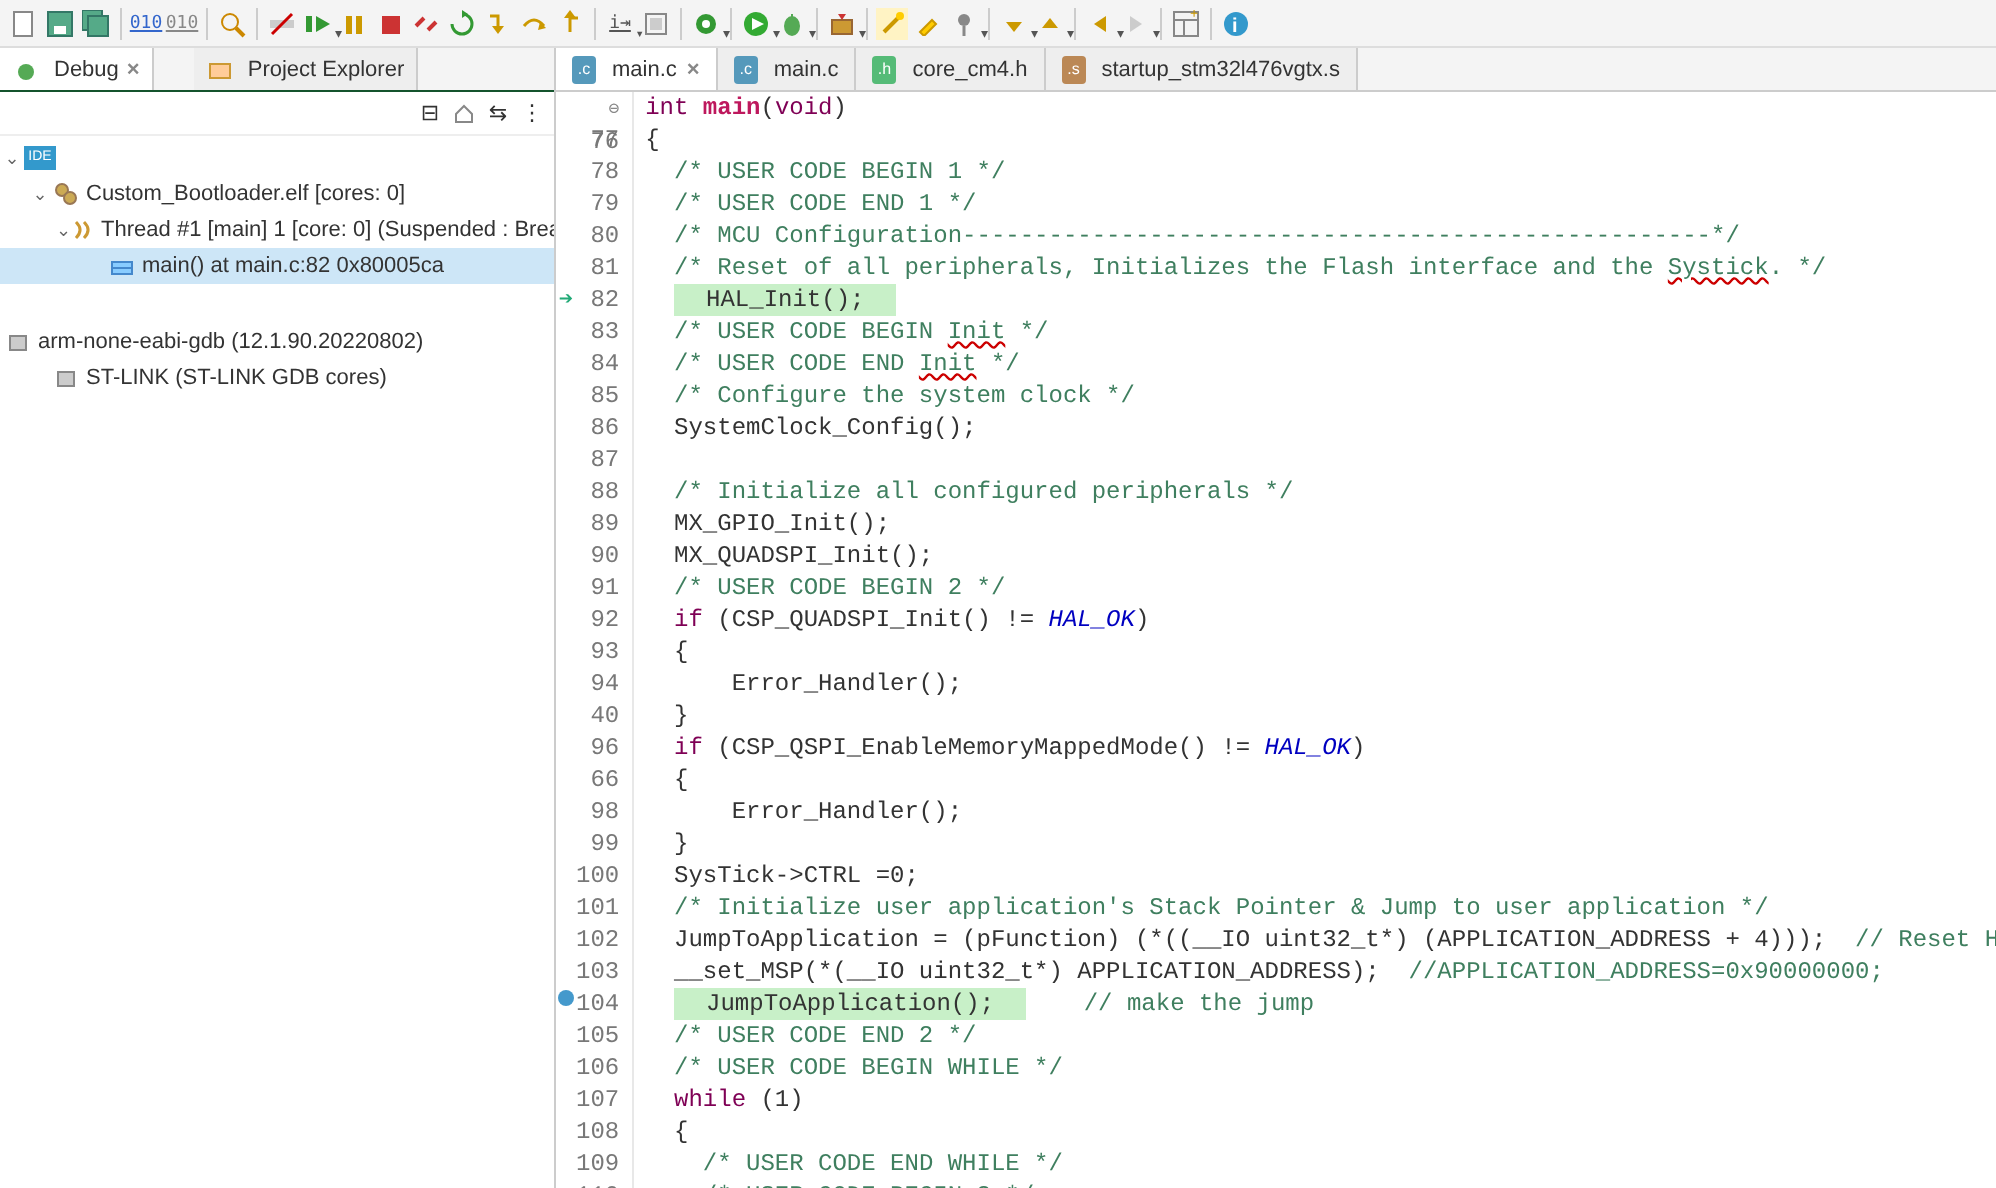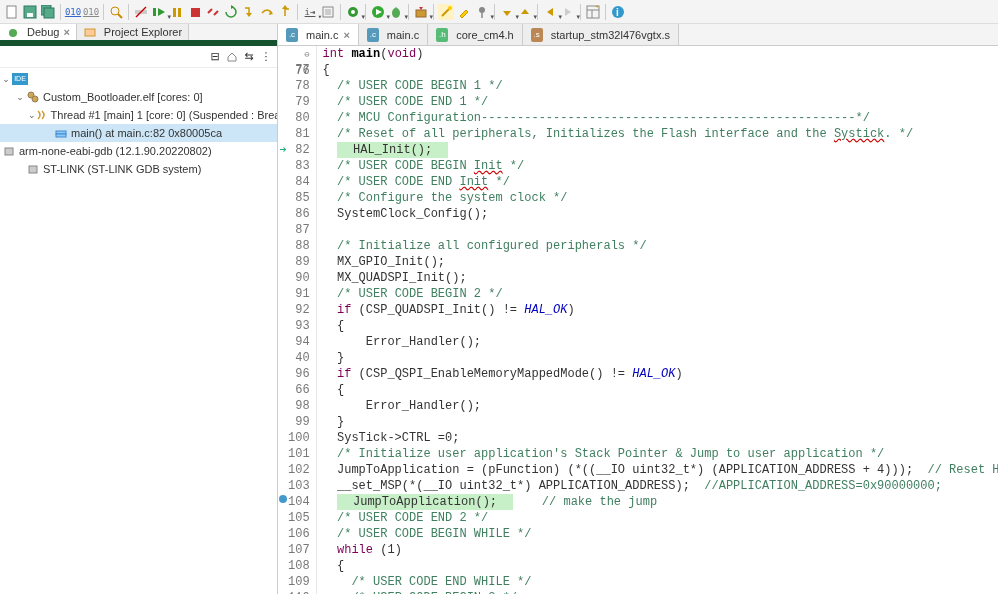--- a/index.html
+++ b/index.html
@@ -3,21 +3,21 @@
 <meta charset="utf-8">
 <style>
   * { box-sizing: border-box; margin: 0; padding: 0; }
   body { font-family: "Segoe UI", Tahoma, sans-serif; font-size: 11px; background: #f8f8f8; color: #333; width: 998px; height: 594px; overflow: hidden; display: flex; flex-direction: column; }
   .toolbar { display: flex; align-items: center; height: 24px; background: #f4f4f4; border-bottom: 1px solid #ddd; padding: 0 4px; gap: 2px; }
   .tb-icon { width: 16px; height: 16px; display: inline-flex; align-items: center; justify-content: center; cursor: pointer; position: relative; text-decoration: underline; }
   .tb-sep { width: 1px; height: 16px; background: #ccc; margin: 0 2px; }
   .tb-drop::after { content:"▾"; font-size:7px; color:#555; position:absolute; right:-4px; bottom:-1px; }
   .main { display: flex; flex: 1; overflow: hidden; }
   .sidebar { width: 278px; background: #fff; border-right: 1px solid #ccc; display: flex; flex-direction: column; }
-  .tabs { display: flex; align-items: center; height: 22px; border-bottom: 6px solid #14532d; background: #f4f4f4; font-size: 11px; }
+  .tabs { display: flex; align-items: center; height: 22px; border-bottom: 1px solid #14532d; background: #f4f4f4; font-size: 11px; gap: 20px; }
   .tab { padding: 2px 6px; display: flex; align-items: center; gap: 4px; border-right: 1px solid #ccc; background: #fff; height: 100%; cursor: pointer; }
   .tab.inactive { background: #eee; }
   .tab .close { color: #888; font-weight: bold; cursor: pointer; }
   .sidebar-toolbar { height: 22px; display:flex; justify-content:flex-end; align-items:center; padding:0 4px; gap:3px; border-bottom:1px solid #eee; }
   .mini-icon { width:14px; height:14px; display:inline-flex; align-items:center; justify-content:center; cursor:pointer; }
   .tree { flex:1; overflow:auto; padding: 2px 0; font-size: 11px; }
   .tree-row { display:flex; align-items:center; height:18px; padding-left:2px; cursor:pointer; white-space:nowrap; }
   .tree-row.selected { background:#cde6f7; }
   .twisty { width:12px; display:inline-block; text-align:center; color:#666; font-size:9px; }
   .tree-icon { width:14px; height:14px; display:inline-flex; align-items:center; justify-content:center; margin-right:3px; }
@@ -28,21 +28,21 @@
   .etab .close { color:#888; font-weight:bold; }
   .code-area { flex:1; display:flex; font-family: Consolas, "Courier New", monospace; font-size:12px; overflow:auto; }
   .gutter-marks { width:18px; background:#fff; border-right:0; }
   .ruler { width:38px; text-align:right; color:#787878; background:#fff; padding-right:6px; border-right:1px solid #e8e8e8; }
   .code { flex:1; padding-left:6px; white-space:pre; }
   .line { height:16px; line-height:16px; position:relative; }
   .gline { height:16px; line-height:16px; text-align:center; }
   .kw { color:#7f0055; font-weight:normal; }
   .cm { color:#3f7f5f; }
   .mac { color:#0000c0; font-style:italic; }
-  .fn { color:#000000; }
+  .fn { color:#be185d; }
   .sq { text-decoration-line: underline; text-decoration-style: wavy; text-decoration-color: #c00; }
   .hl-green { background:#c8f0c8; display:inline-block; padding:0 16px; }
   .fold { color:#888; font-size:9px; }
   svg { display:block; }
   .arrow-mark { color:#2a7; font-weight:bold; }
 </style>
 </head>
 <body>
 
 <div class="toolbar">
@@ -277,35 +277,35 @@
       </div>
       <div class="tree-row selected" style="padding-left:54px;">
         <span class="tree-icon">
             <svg width="12" height="12">
               <rect x="1" y="4" width="10" height="3" fill="#8cf" stroke="#48c"></rect>
               <rect x="1" y="7" width="10" height="3" fill="#8cf" stroke="#48c"></rect>
             </svg>
           </span>
         <span>main() at main.c:82 0x80005ca</span>
       </div>
-      <div class="tree-row" style="">
+      <div class="tree-row" style="margin-top:20px;">
         <span class="tree-icon">
             <svg width="12" height="12">
               <rect x="2" y="3" width="8" height="7" fill="#ccc" stroke="#888"></rect>
             </svg>
           </span>
         <span>arm-none-eabi-gdb (12.1.90.20220802)</span>
       </div>
       <div class="tree-row" style="padding-left:26px;">
         <span class="tree-icon">
             <svg width="12" height="12">
               <rect x="2" y="3" width="8" height="7" fill="#ccc" stroke="#888"></rect>
             </svg>
           </span>
-        <span>ST-LINK (ST-LINK GDB system)</span>
+        <span>ST-LINK (ST-LINK GDB cores)</span>
       </div>
     </div>
   </div>
 
   <div class="editor">
     <div class="editor-tabs">
       <div class="etab active">
         <span class="tree-icon" style="background:#59b;color:#fff;font:8px sans-serif;border-radius:2px;width:12px;">.c</span>
         <span>main.c</span>
         <span class="close">×</span>

